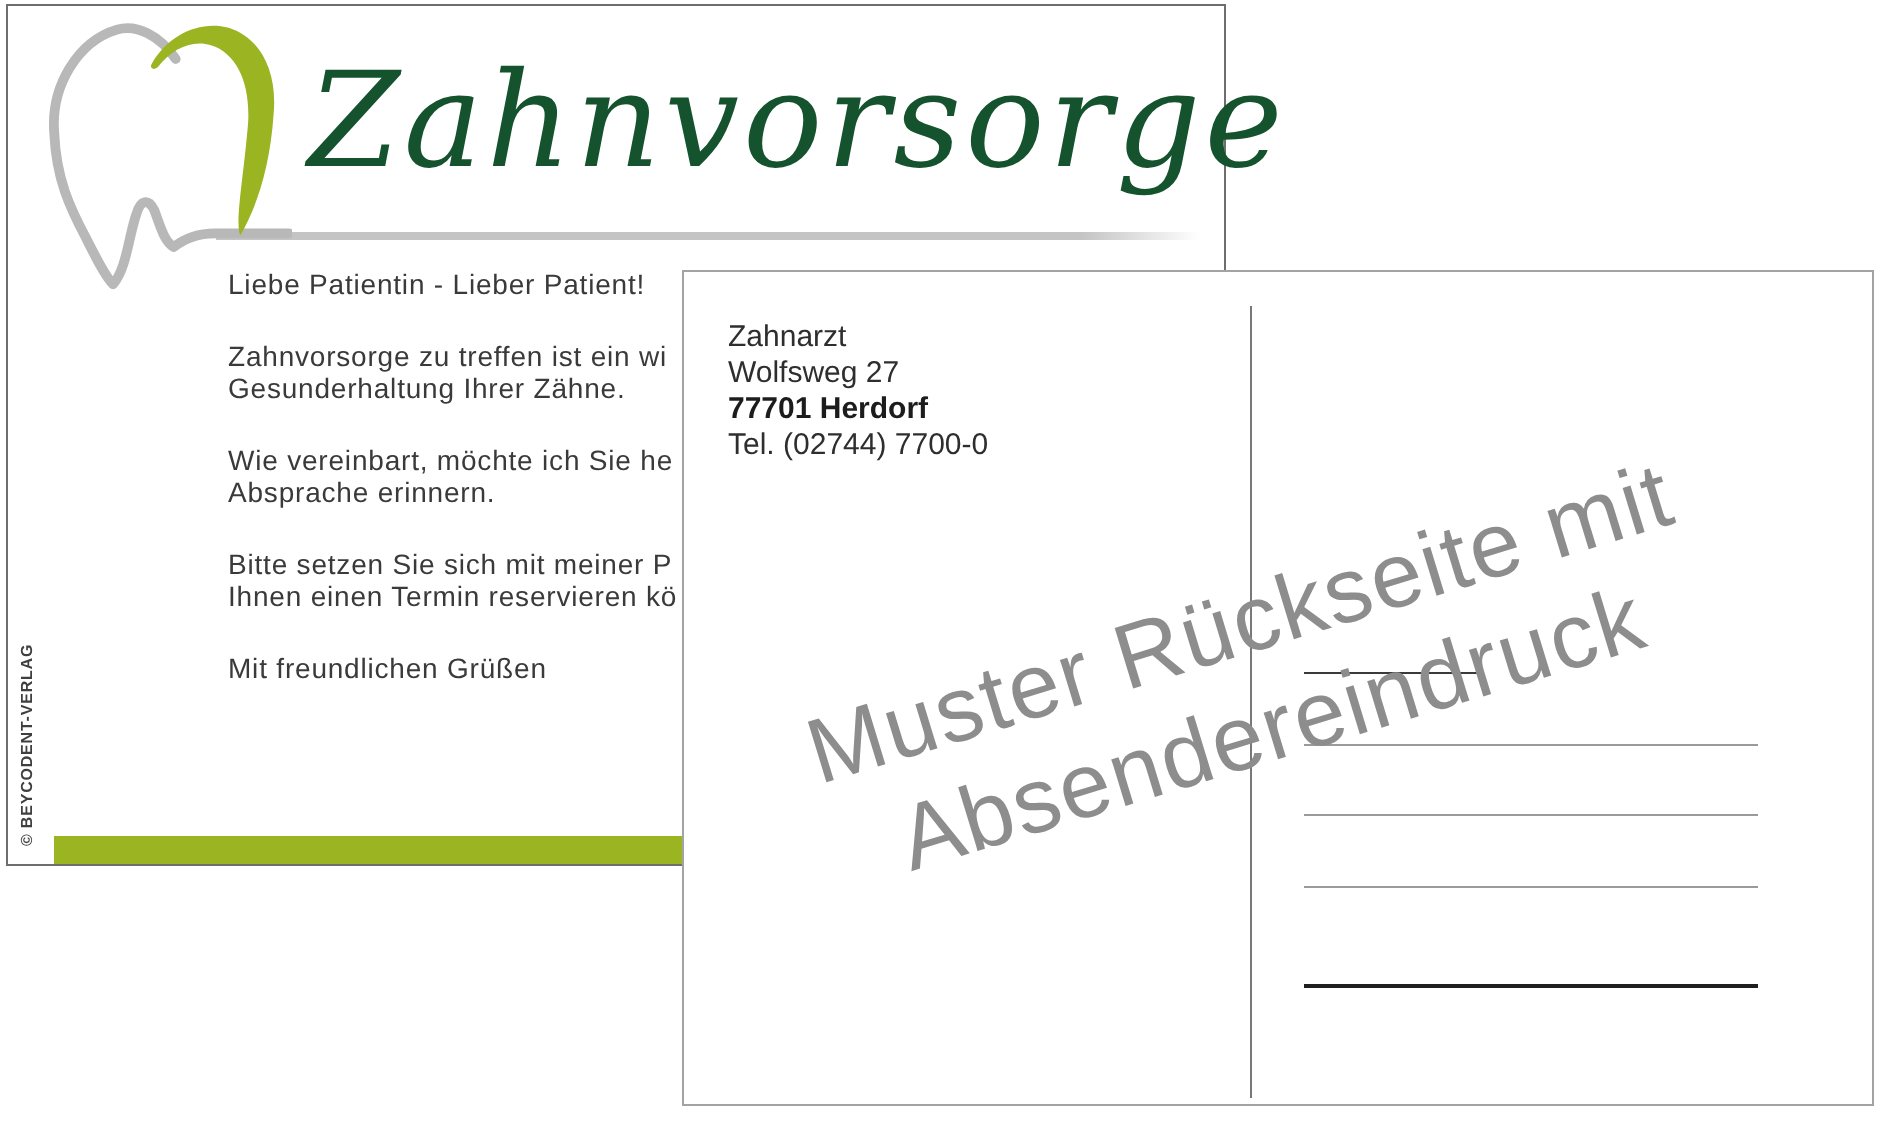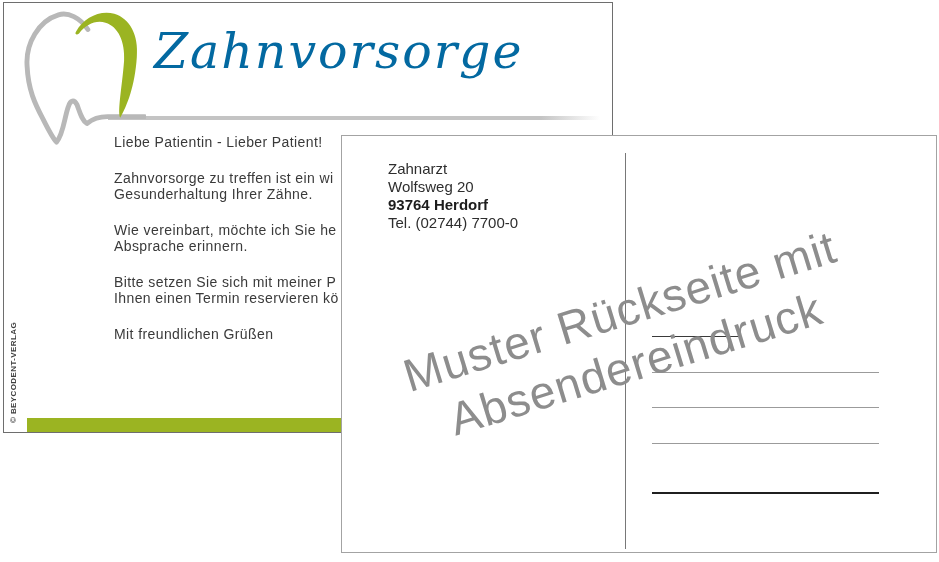--- a/index.html
+++ b/index.html
@@ -14,41 +14,41 @@
   }
   .tooth-wrap{position:absolute;left:12px;top:3px;width:130px;height:142px;z-index:3;}
   .title-rule{
     position:absolute;left:104px;top:113px;height:4px;width:492px;
     background:linear-gradient(to right,#c4c4c4 88%,rgba(196,196,196,0));
     z-index:2;
   }
   .brand-title{
     position:absolute;left:150px;top:22px;z-index:4;
     font-family:"DejaVu Serif",serif;font-style:italic;font-weight:normal;
-    font-size:49px;line-height:1.1;color:#0369a1;letter-spacing:2px;white-space:nowrap;
+    font-size:66px;line-height:1.1;color:#14532d;letter-spacing:2px;white-space:nowrap;
   }
   .letter-body{
     position:absolute;left:110px;top:131px;width:480px;
     font-size:14px;line-height:16px;color:#3a3a3a;letter-spacing:.4px;white-space:nowrap;
   }
   .letter-body p{margin:0 0 20px 0;}
   .letter-body p span{display:block;}
   .publisher{
     position:absolute;left:5px;top:420px;transform:rotate(-90deg);transform-origin:0 0;
     font-size:8px;font-weight:bold;letter-spacing:.4px;color:#3f3f3f;white-space:nowrap;
   }
   .green-bar{position:absolute;left:23px;right:0;bottom:0;height:14px;background:#9bb422;}
   
   .front-card{
     position:absolute;left:341px;top:135px;width:596px;height:418px;
     background:#ffffff;border:1px solid #a3a3a3;box-sizing:border-box;z-index:5;
   }
   .sender{position:absolute;left:22px;top:24px;color:#1c1c1c;}
   .sender .name{font-size:21px;font-weight:bold;line-height:24px;margin-bottom:5px;letter-spacing:.2px;}
-  .sender .line{font-size:15px;line-height:18px;color:#2e2e2e;margin-left:24px;}
+  .sender .line{font-size:15px;line-height:18px;color:#2e2e2e;}
   .sender .bold{font-weight:bold;color:#1c1c1c;}
   .divider{position:absolute;left:283px;top:17px;width:1px;height:396px;background:#787878;}
   .addr-line{position:absolute;left:310px;width:227px;height:1px;background:#9b9b9b;}
   .addr-line.short{width:88px;background:#3a3a3a;}
   .addr-line.thick{height:2px;background:#1f1f1f;}
   .watermark{
     position:absolute;left:6px;top:147px;width:560px;text-align:center;
     transform:rotate(-17deg);
     font-size:46px;line-height:55px;color:#8d8d8d;letter-spacing:1px;white-space:nowrap;
     z-index:6;pointer-events:none;
@@ -113,22 +113,22 @@
 
     <div class="publisher">© BEYCODENT-VERLAG</div>
 
     <div class="green-bar"></div>
   </div>
 
   <div class="front-card">
 
     <div class="sender">
       <div class="line">Zahnarzt</div>
-      <div class="line">Wolfsweg 20</div>
-      <div class="line bold">93764 Herdorf</div>
+      <div class="line">Wolfsweg 27</div>
+      <div class="line bold">77701 Herdorf</div>
       <div class="line">Tel. (02744) 7700-0</div>
     </div>
 
     <div class="divider"></div>
 
     <div class="addr-line short" style="top:200px;"></div>
     <div class="addr-line" style="top:236px;"></div>
     <div class="addr-line" style="top:271px;"></div>
     <div class="addr-line" style="top:307px;"></div>
     <div class="addr-line thick" style="top:356px;"></div>

